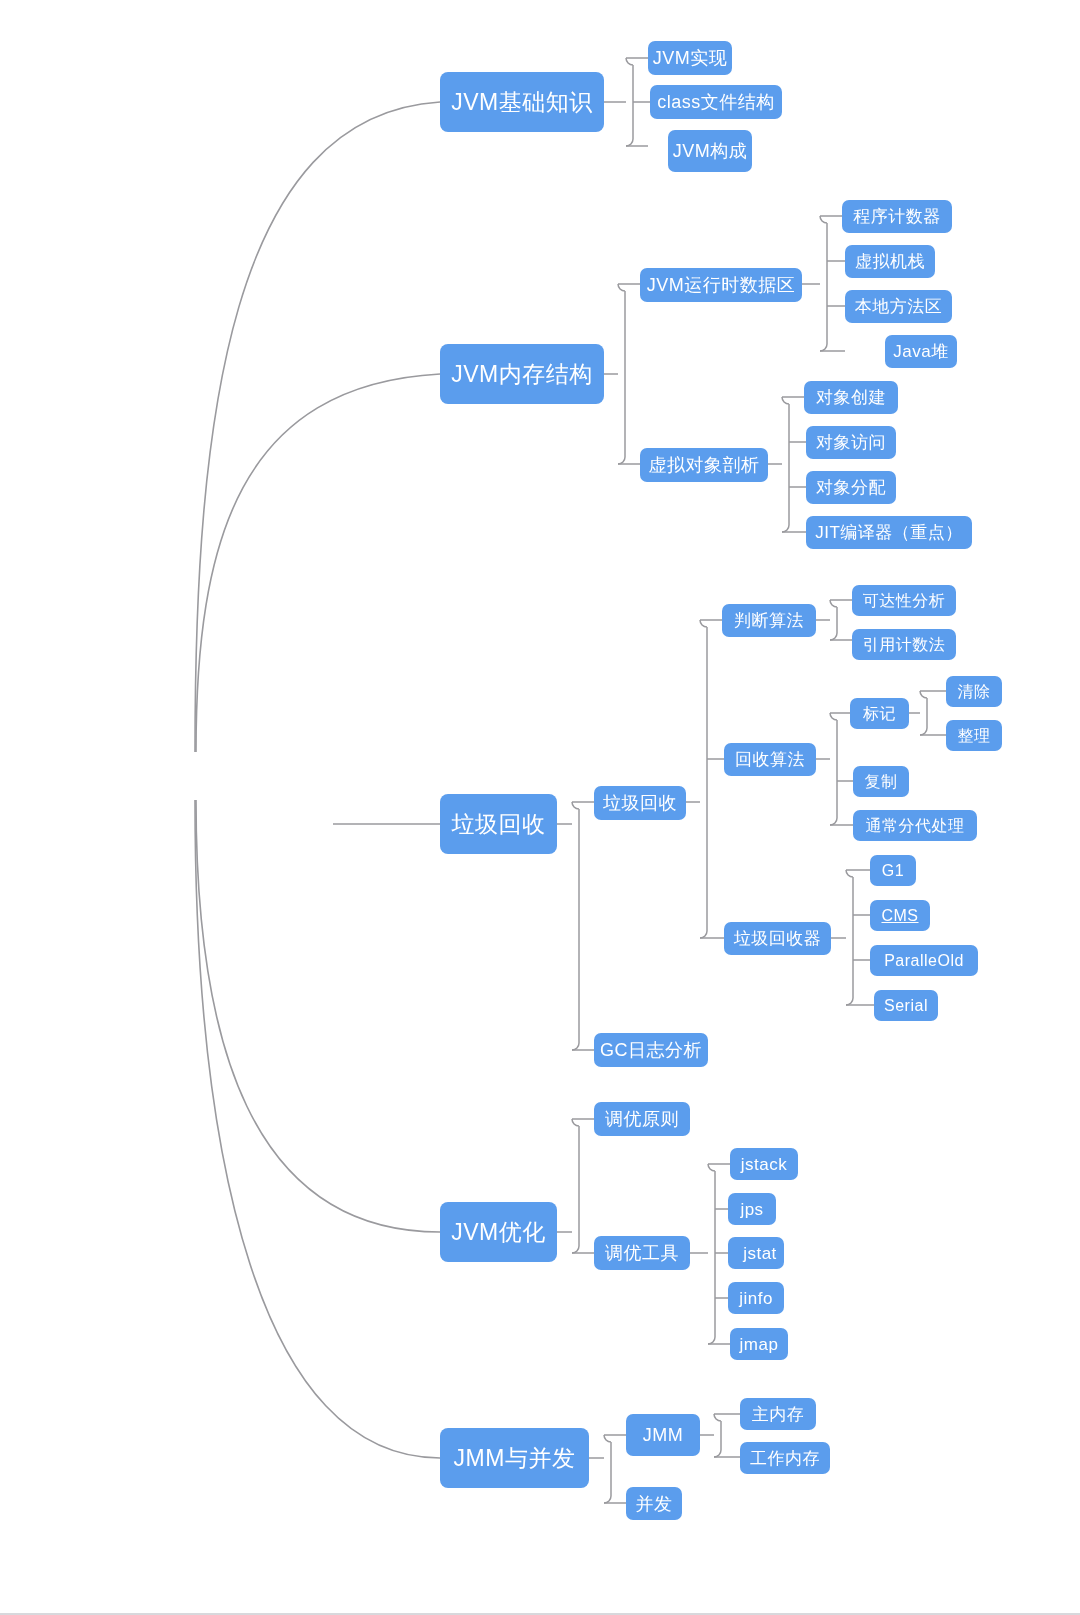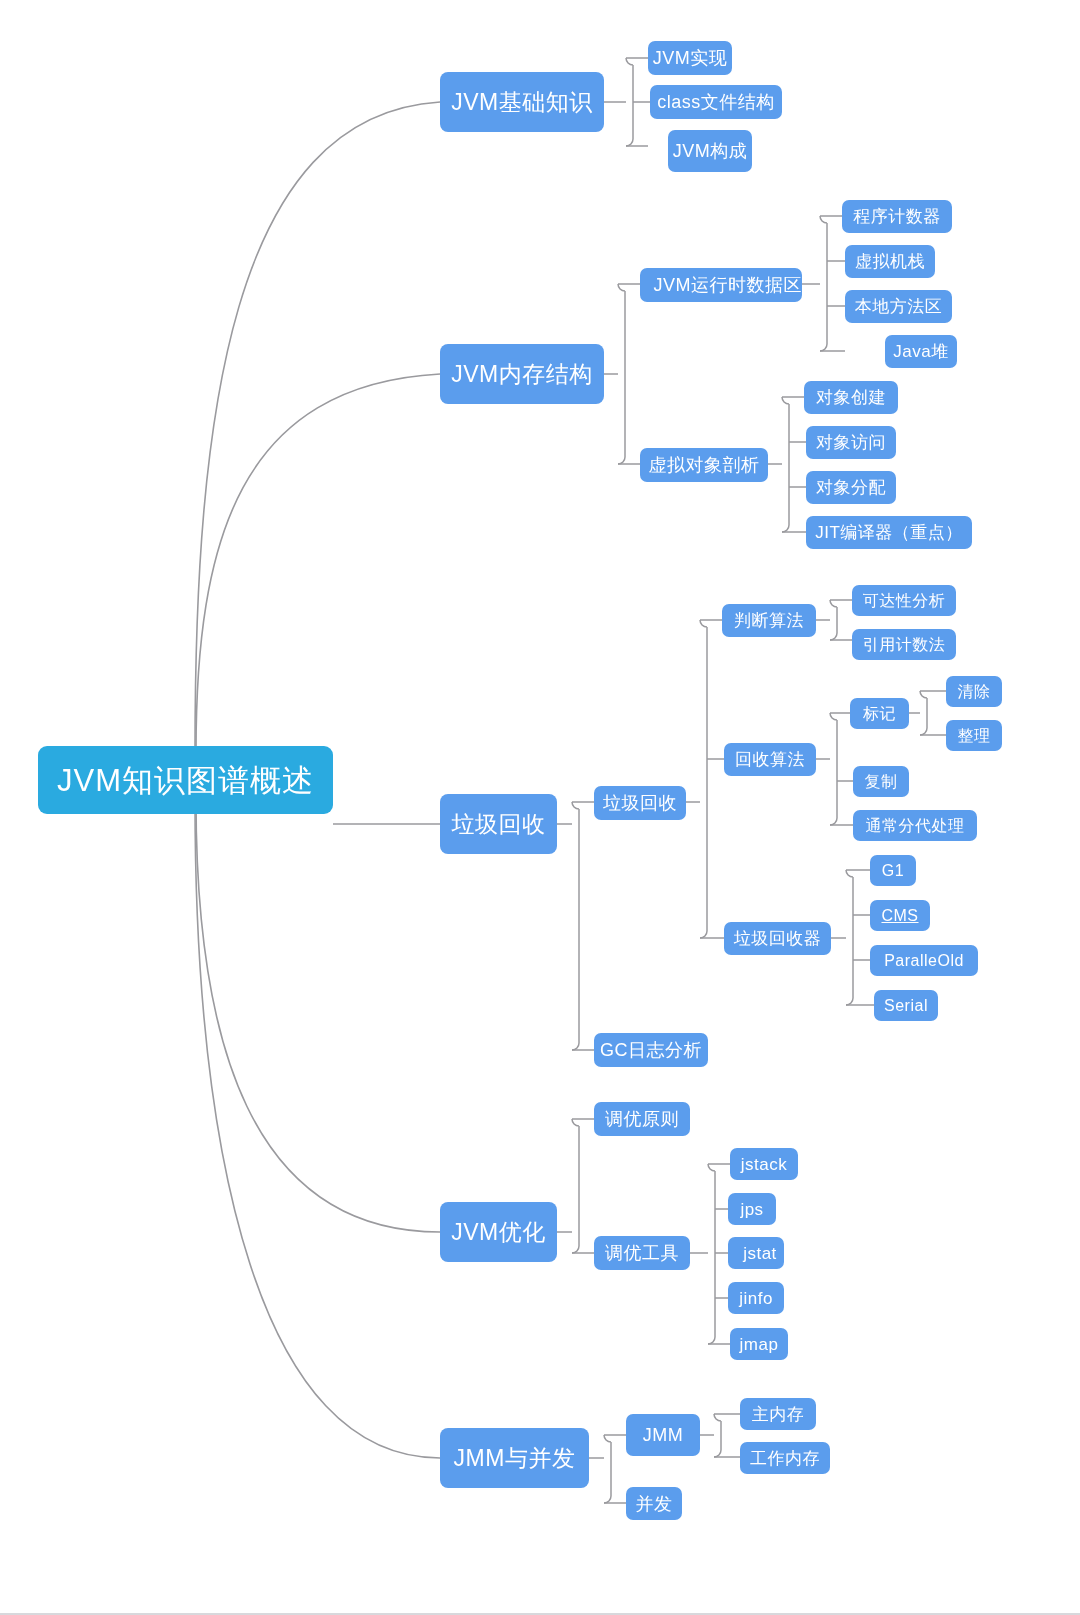--- a/index.html
+++ b/index.html
@@ -153,41 +153,38 @@
       <path d="M604,1435 L626,1435"></path>
       <path d="M604,1503 L626,1503"></path>
 
       <path d="M700,1435 L714,1435"></path>
       <path d="M721,1421 L721,1450 M714,1414 A7,7 0 0 0 721,1421 M714,1457 A7,7 0 0 0 721,1450"></path>
       <path d="M714,1414 L740,1414"></path>
       <path d="M714,1457 L740,1457"></path>
     </g>
   </svg>
 
-  <div class="node root" style="left:38px; top:746px; width:295px; height:68px;">
-    <span>JVM知识图谱概述</span>
-  </div>
 
   <div class="node lvl1" style="left:440px; top:72px; width:164px; height:60px;">
     <span>JVM基础知识</span>
   </div>
   <div class="node lvl2" style="left:648px; top:41px; width:84px; height:34px;">
     <span>JVM实现</span>
   </div>
   <div class="node lvl2" style="left:650px; top:85px; width:132px; height:34px;">
     <span>class文件结构</span>
   </div>
   <div class="node lvl2" style="left:668px; top:130px; width:84px; height:42px;justify-content:center;">
     <span>JVM构成</span>
   </div>
 
   <div class="node lvl1" style="left:440px; top:344px; width:164px; height:60px;">
     <span>JVM内存结构</span>
   </div>
-  <div class="node lvl2" style="left:640px; top:268px; width:162px; height:34px;justify-content:flex-end;">
+  <div class="node lvl2" style="left:640px; top:268px; width:162px; height:34px;">
     <span>JVM运行时数据区</span>
   </div>
   <div class="node lvl3" style="left:842px; top:200px; width:110px; height:33px;">
     <span>程序计数器</span>
   </div>
   <div class="node lvl3" style="left:845px; top:245px; width:90px; height:33px;">
     <span>虚拟机栈</span>
   </div>
   <div class="node lvl3" style="left:845px; top:290px; width:107px; height:33px;">
     <span>本地方法区</span>

